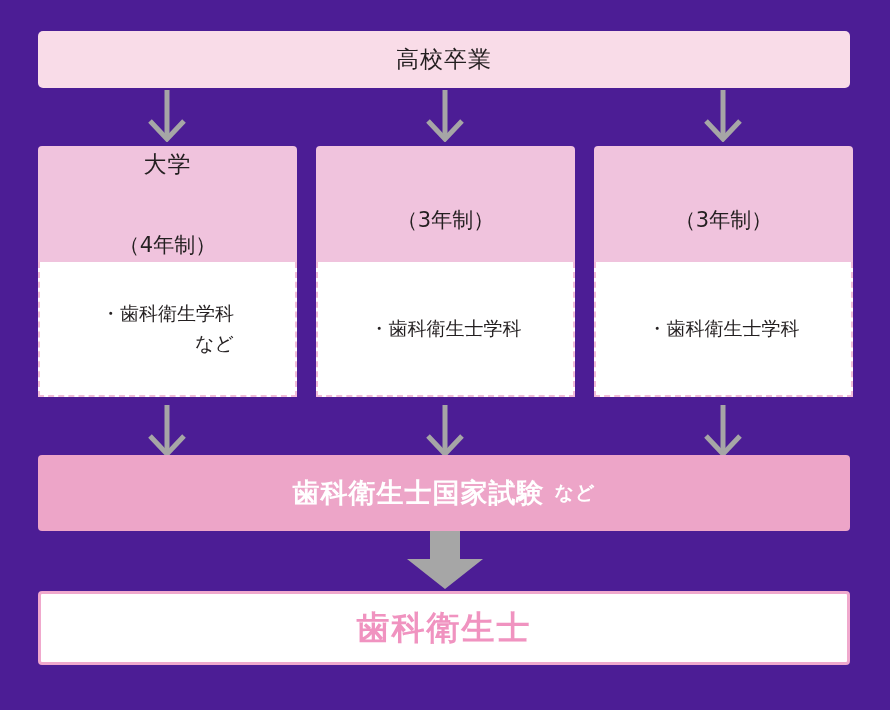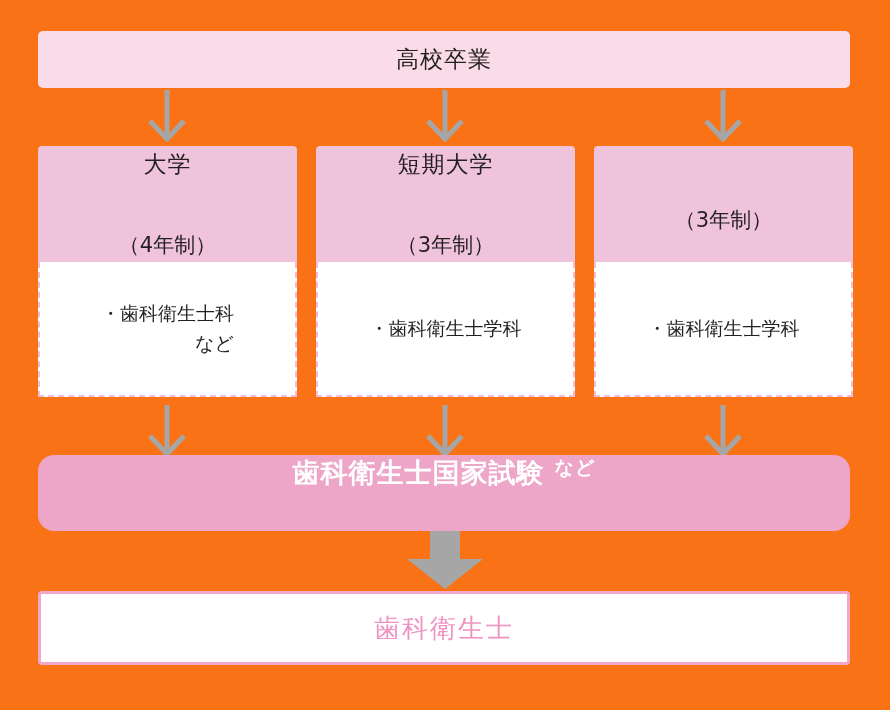--- a/index.html
+++ b/index.html
@@ -7,21 +7,21 @@
     padding: 0;
     background: #ffffff;
   }
   body {
     font-family: "DejaVu Sans", "Liberation Sans", sans-serif;
   }
   #diagram {
     position: relative;
     width: 890px;
     height: 710px;
-    background: #f97316;
+    background: #4c1d95;
     overflow: hidden;
   }
 
   
   .top-box {
     position: absolute;
     left: 38px;
     top: 31px;
     width: 812px;
     height: 57px;
@@ -112,22 +112,23 @@
   }
 
   
   .exam-bar {
     position: absolute;
     left: 38px;
     top: 455px;
     width: 812px;
     height: 76px;
     background: #eda5c8;
-    border-radius: 16px;
-    display: flex;
+    border-radius: 4px;
+    display: flex;
+    align-items: center;
     justify-content: center;
   }
   .exam-title {
     font-size: 27px;
     color: #ffffff;
     font-weight: 700;
     letter-spacing: 1px;
   }
   .exam-suffix {
     font-size: 19px;
@@ -156,23 +157,23 @@
     height: 74px;
     box-sizing: border-box;
     background: #ffffff;
     border: 3px solid #f0a8cd;
     border-radius: 4px;
     display: flex;
     align-items: center;
     justify-content: center;
   }
   .bottom-label {
-    font-size: 26px;
+    font-size: 33px;
     color: #f093c0;
-    font-weight: 400;
+    font-weight: 700;
     letter-spacing: 2px;
   }
 </style>
 </head>
 <body>
 
 <div id="diagram">
 
   <div class="top-box">
     <span class="top-box-label">高校卒業</span>
@@ -197,29 +198,28 @@
     </svg>
   </div>
 
   <div class="col col-1">
     <div class="col-head">
       <span class="col-head-line">大学</span>
       <span class="col-head-sub">（4年制）</span>
     </div>
     <div class="col-body">
       <div class="col-body-inner">
-        <div class="body-item">・歯科衛生士科</div>
+        <div class="body-item">・歯科衛生学科</div>
         <div class="body-note">など</div>
       </div>
     </div>
   </div>
 
   <div class="col col-2">
     <div class="col-head">
-      <span class="col-head-line">短期大学</span>
       <span class="col-head-sub">（3年制）</span>
     </div>
     <div class="col-body">
       <div class="col-body-inner">
         <div class="body-item">・歯科衛生士学科</div>
       </div>
     </div>
   </div>
 
   <div class="col col-3">

